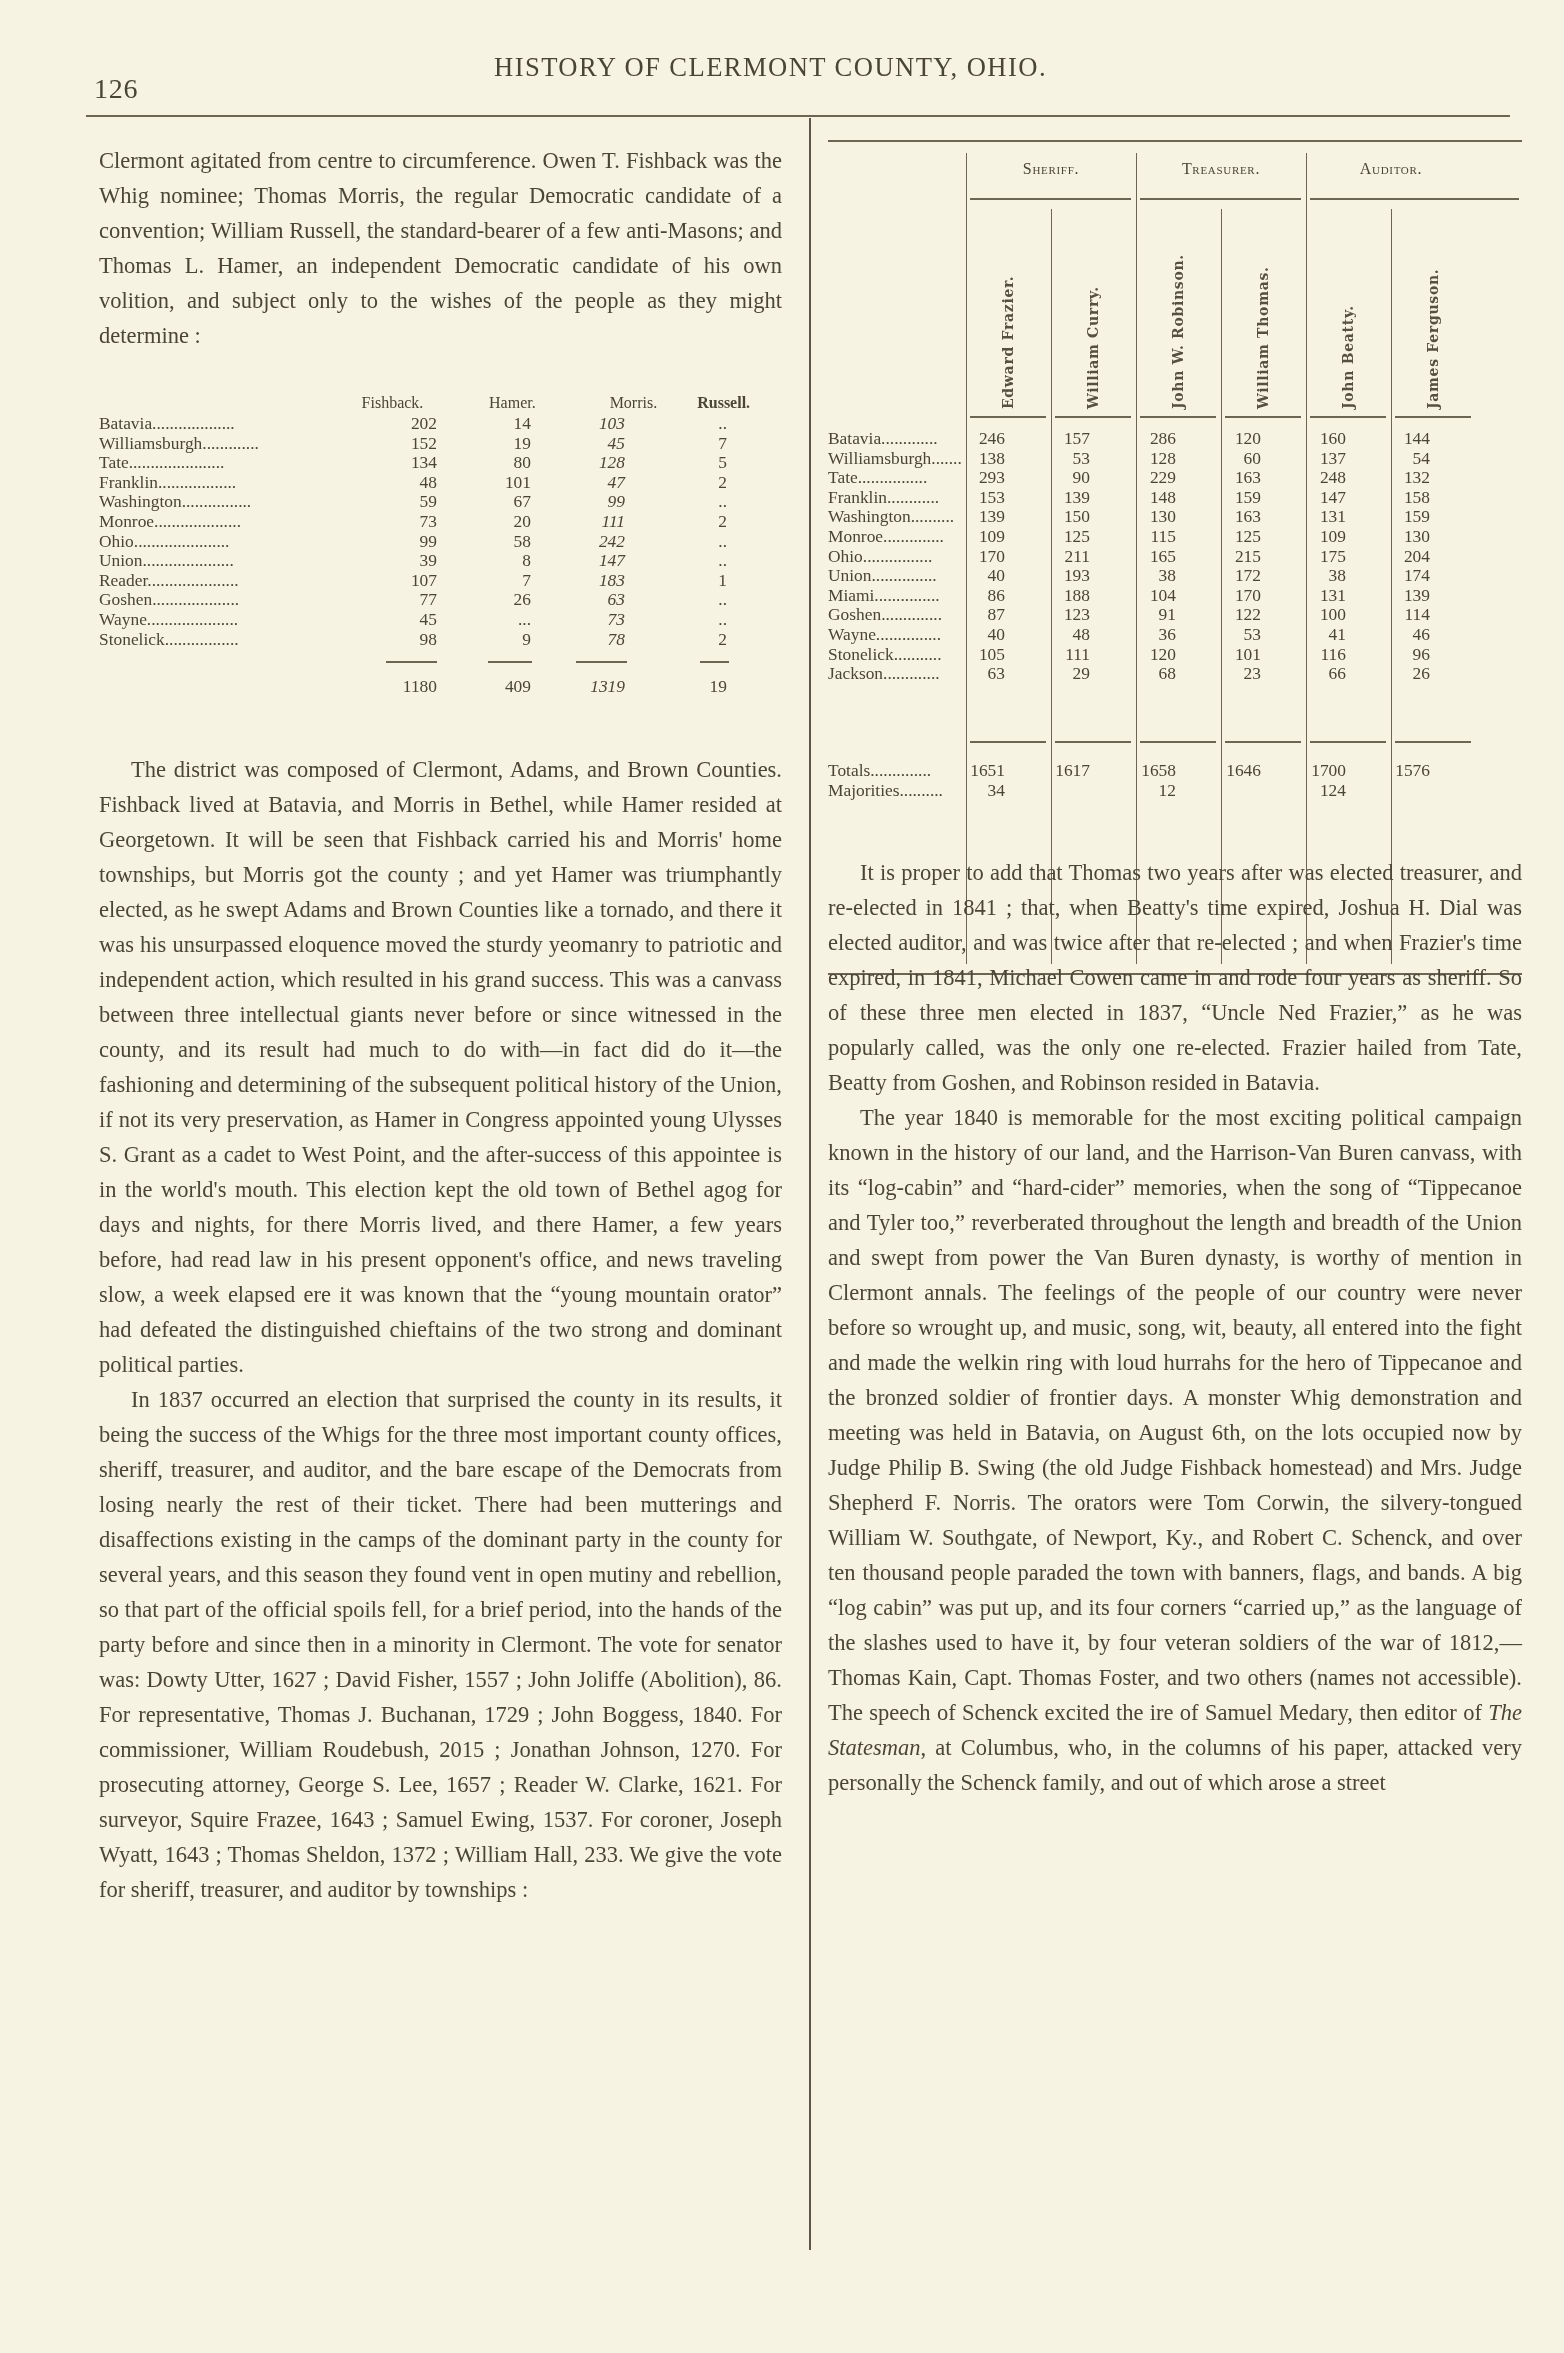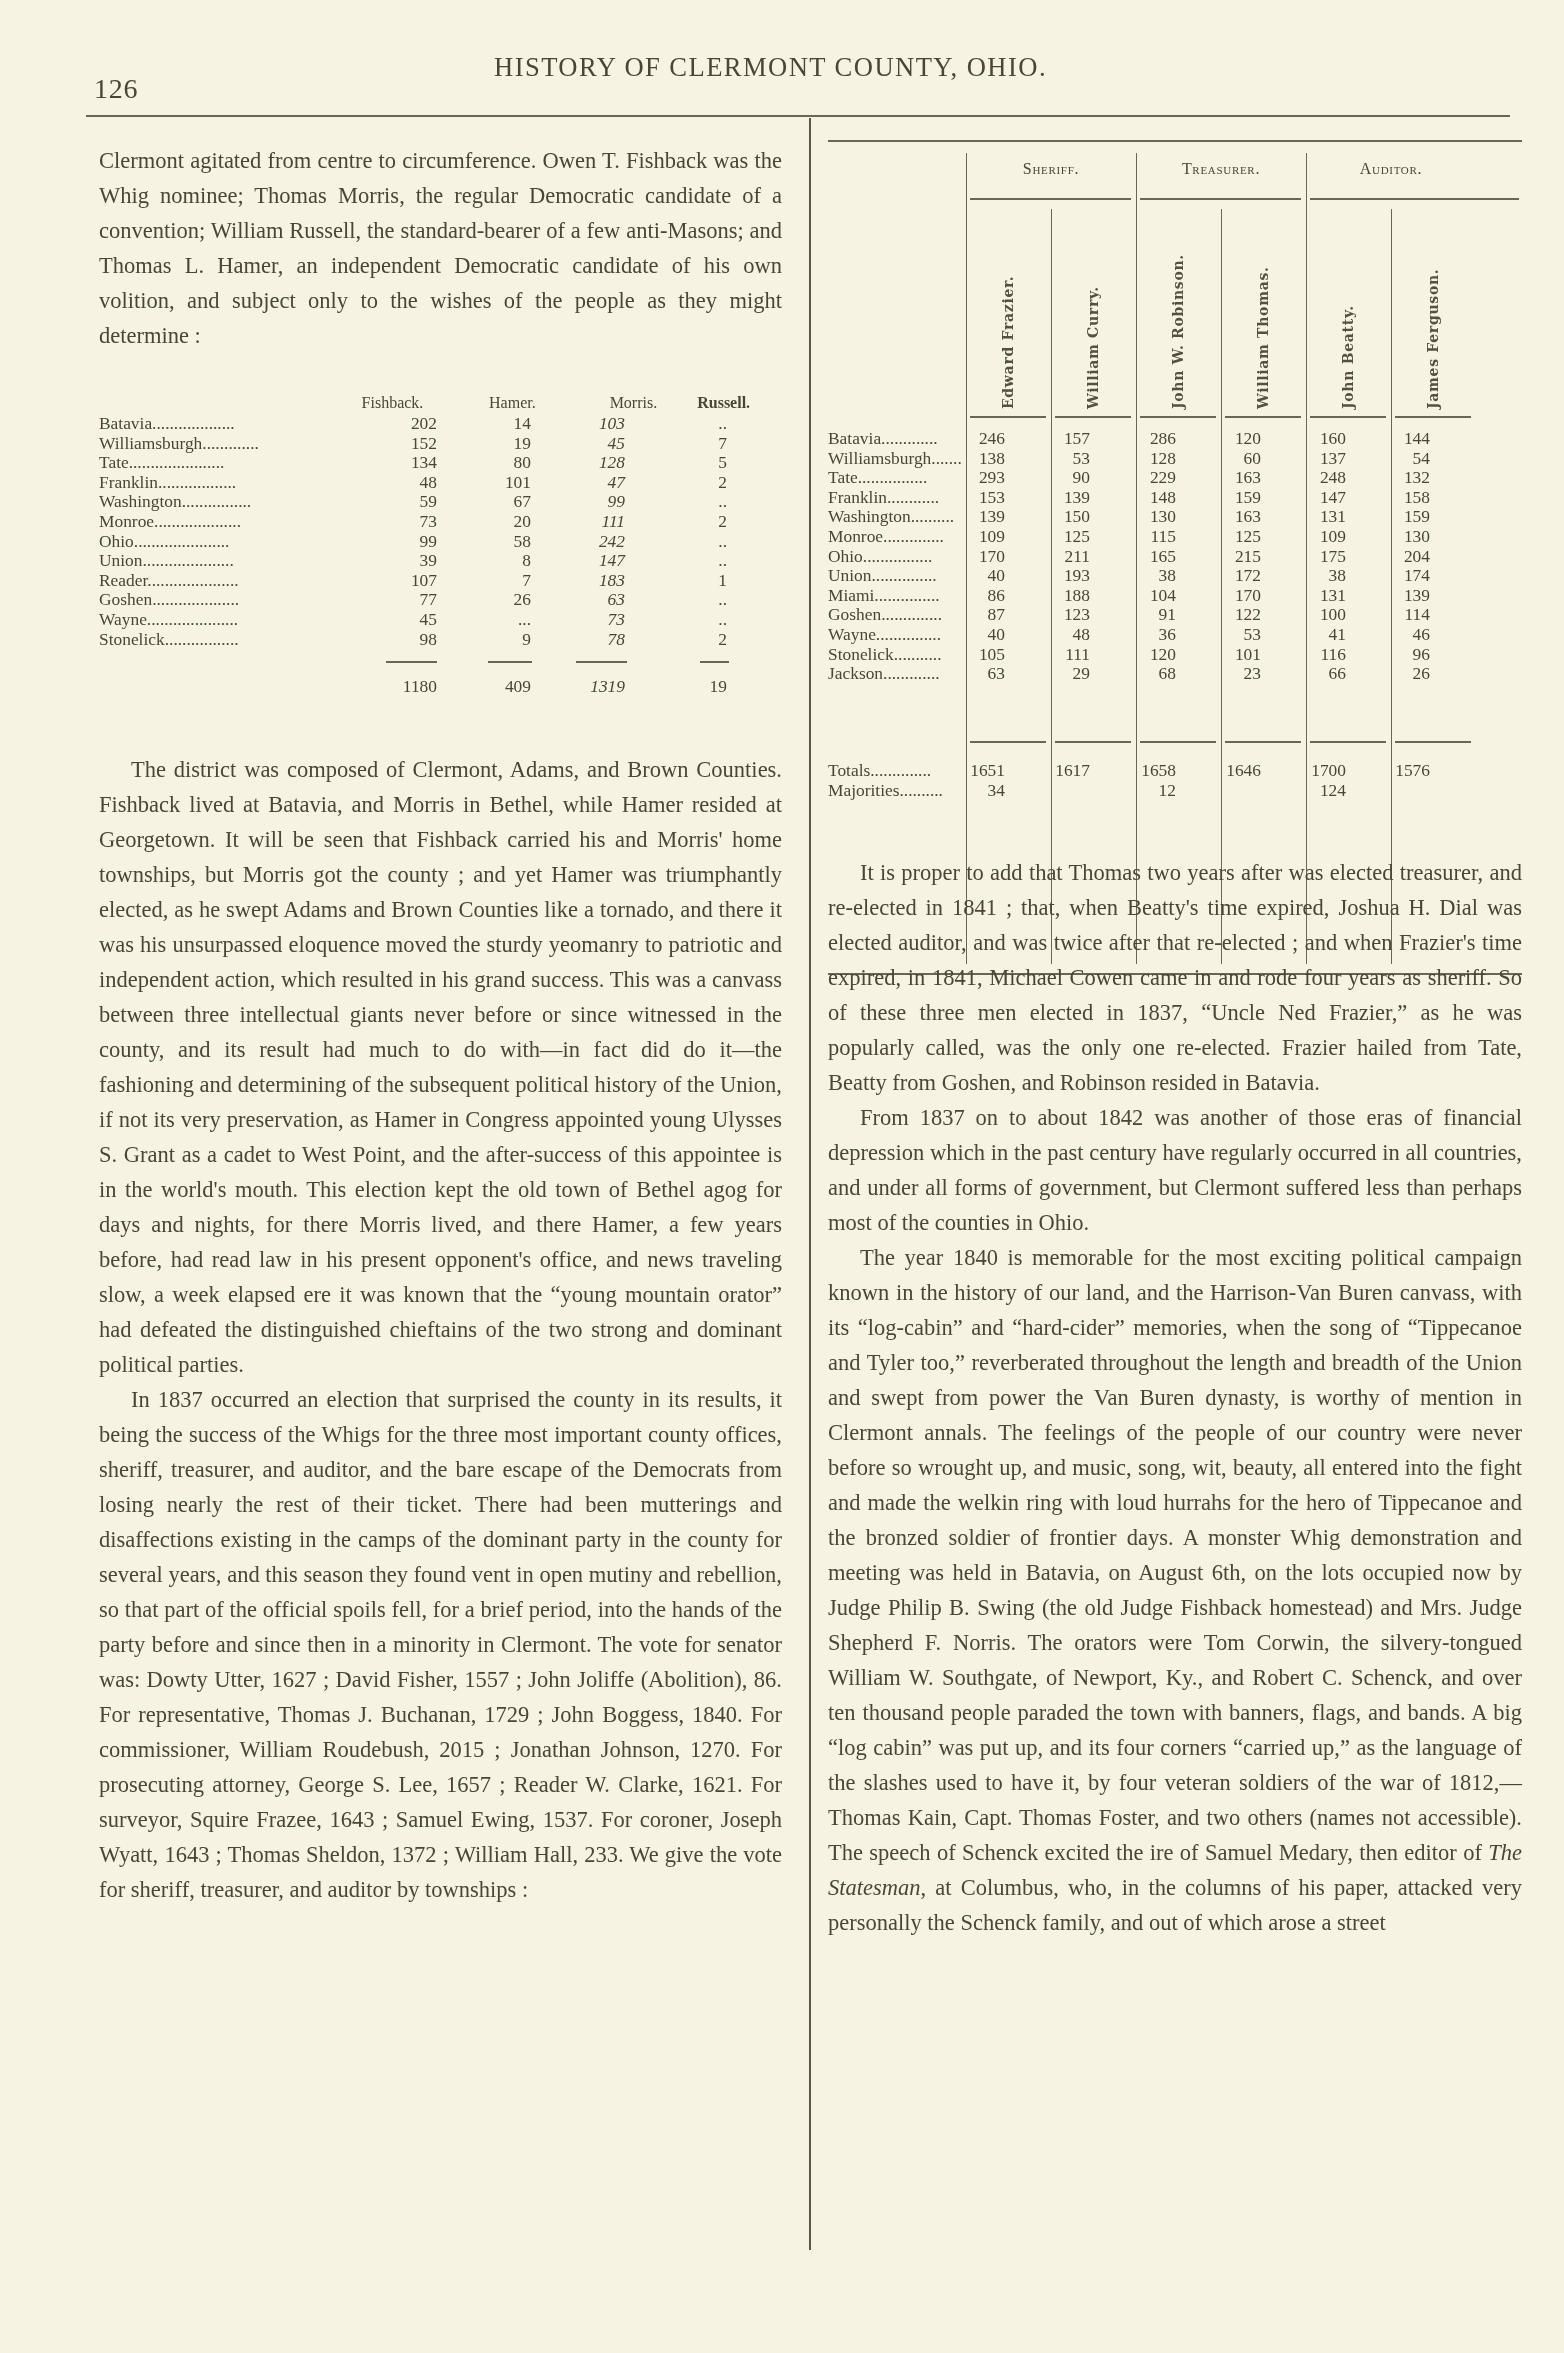--- a/index.html
+++ b/index.html
@@ -367,16 +367,15 @@
       <span class="v v5">124</span>
       <span class="v v6"></span>
     </div>
   </div>
 
   <div class="t2-botrule"></div>
 </div>
 
 <div class="col col-right">
   <p class="body indent">It is proper to add that Thomas two years after was elected treasurer, and re-elected in 1841 ; that, when Beatty's time expired, Joshua H. Dial was elected auditor, and was twice after that re-elected ; and when Frazier's time expired, in 1841, Michael Cowen came in and rode four years as sheriff. So of these three men elected in 1837, “Uncle Ned Frazier,” as he was popularly called, was the only one re-elected. Frazier hailed from Tate, Beatty from Goshen, and Robinson resided in Batavia.</p>
-  <p class="body indent">From 1837 on to about 1842 was another of those eras of financial depression which in the past century have regularly occurred in all countries, and under all forms of government, but Clermont suffered less than perhaps most of the counties in Ohio.</p>
   <p class="body indent"><span>The year 1840 is memorable for the most exciting political campaign known in the history of our land, and the Harrison-Van Buren canvass, with its “log-cabin” and “hard-cider” memories, when the song of “Tippecanoe and Tyler too,” reverberated throughout the length and breadth of the Union and swept from power the Van Buren dynasty, is worthy of mention in Clermont annals. The feelings of the people of our country were never before so wrought up, and music, song, wit, beauty, all entered into the fight and made the welkin ring with loud hurrahs for the hero of Tippecanoe and the bronzed soldier of frontier days. A monster Whig demonstration and meeting was held in Batavia, on August 6th, on the lots occupied now by Judge Philip B. Swing (the old Judge Fishback homestead) and Mrs. Judge Shepherd F. Norris. The orators were Tom Corwin, the silvery-tongued William W. Southgate, of Newport, Ky., and Robert C. Schenck, and over ten thousand people paraded the town with banners, flags, and bands. A big “log cabin” was put up, and its four corners “carried up,” as the language of the slashes used to have it, by four veteran soldiers of the war of 1812,—Thomas Kain, Capt. Thomas Foster, and two others (names not accessible). The speech of Schenck excited the ire of Samuel Medary, then editor of</span> <em>The Statesman</em><span>, at Columbus, who, in the columns of his paper, attacked very personally the Schenck family, and out of which arose a street</span></p>
 </div>
 
 
 </body></html>

